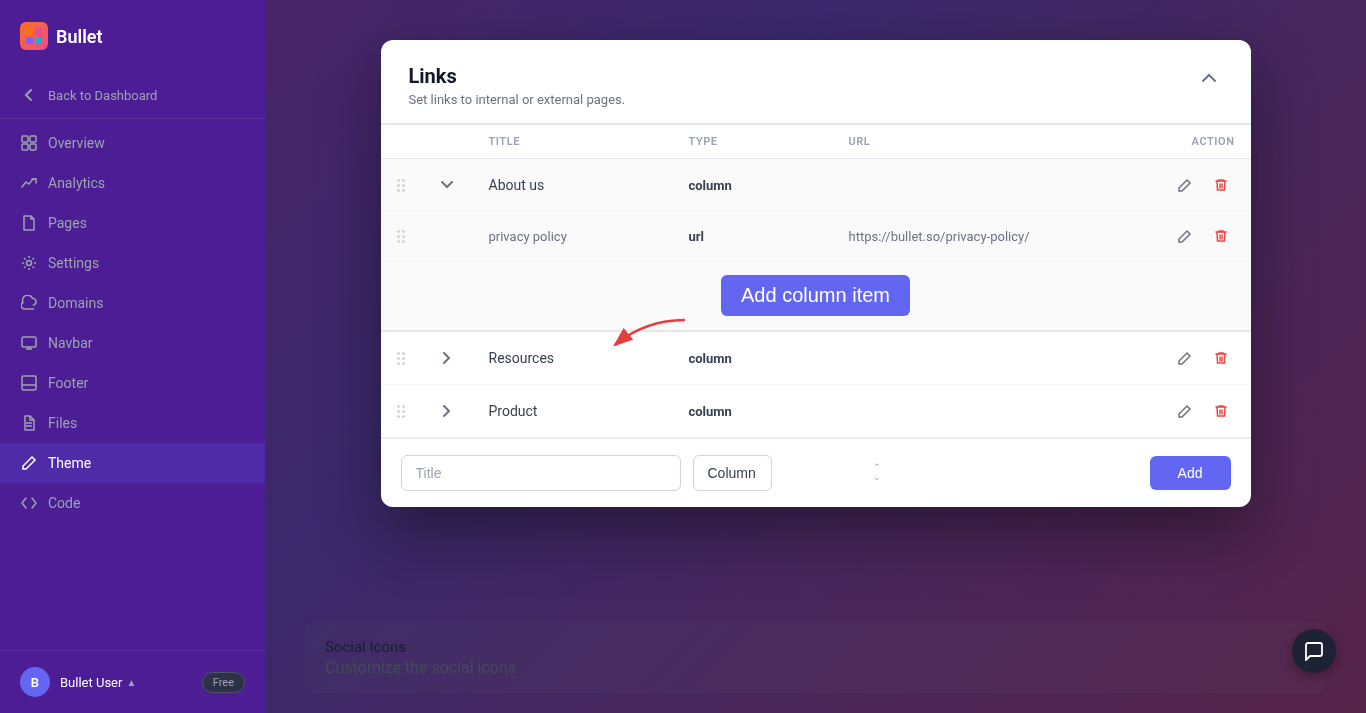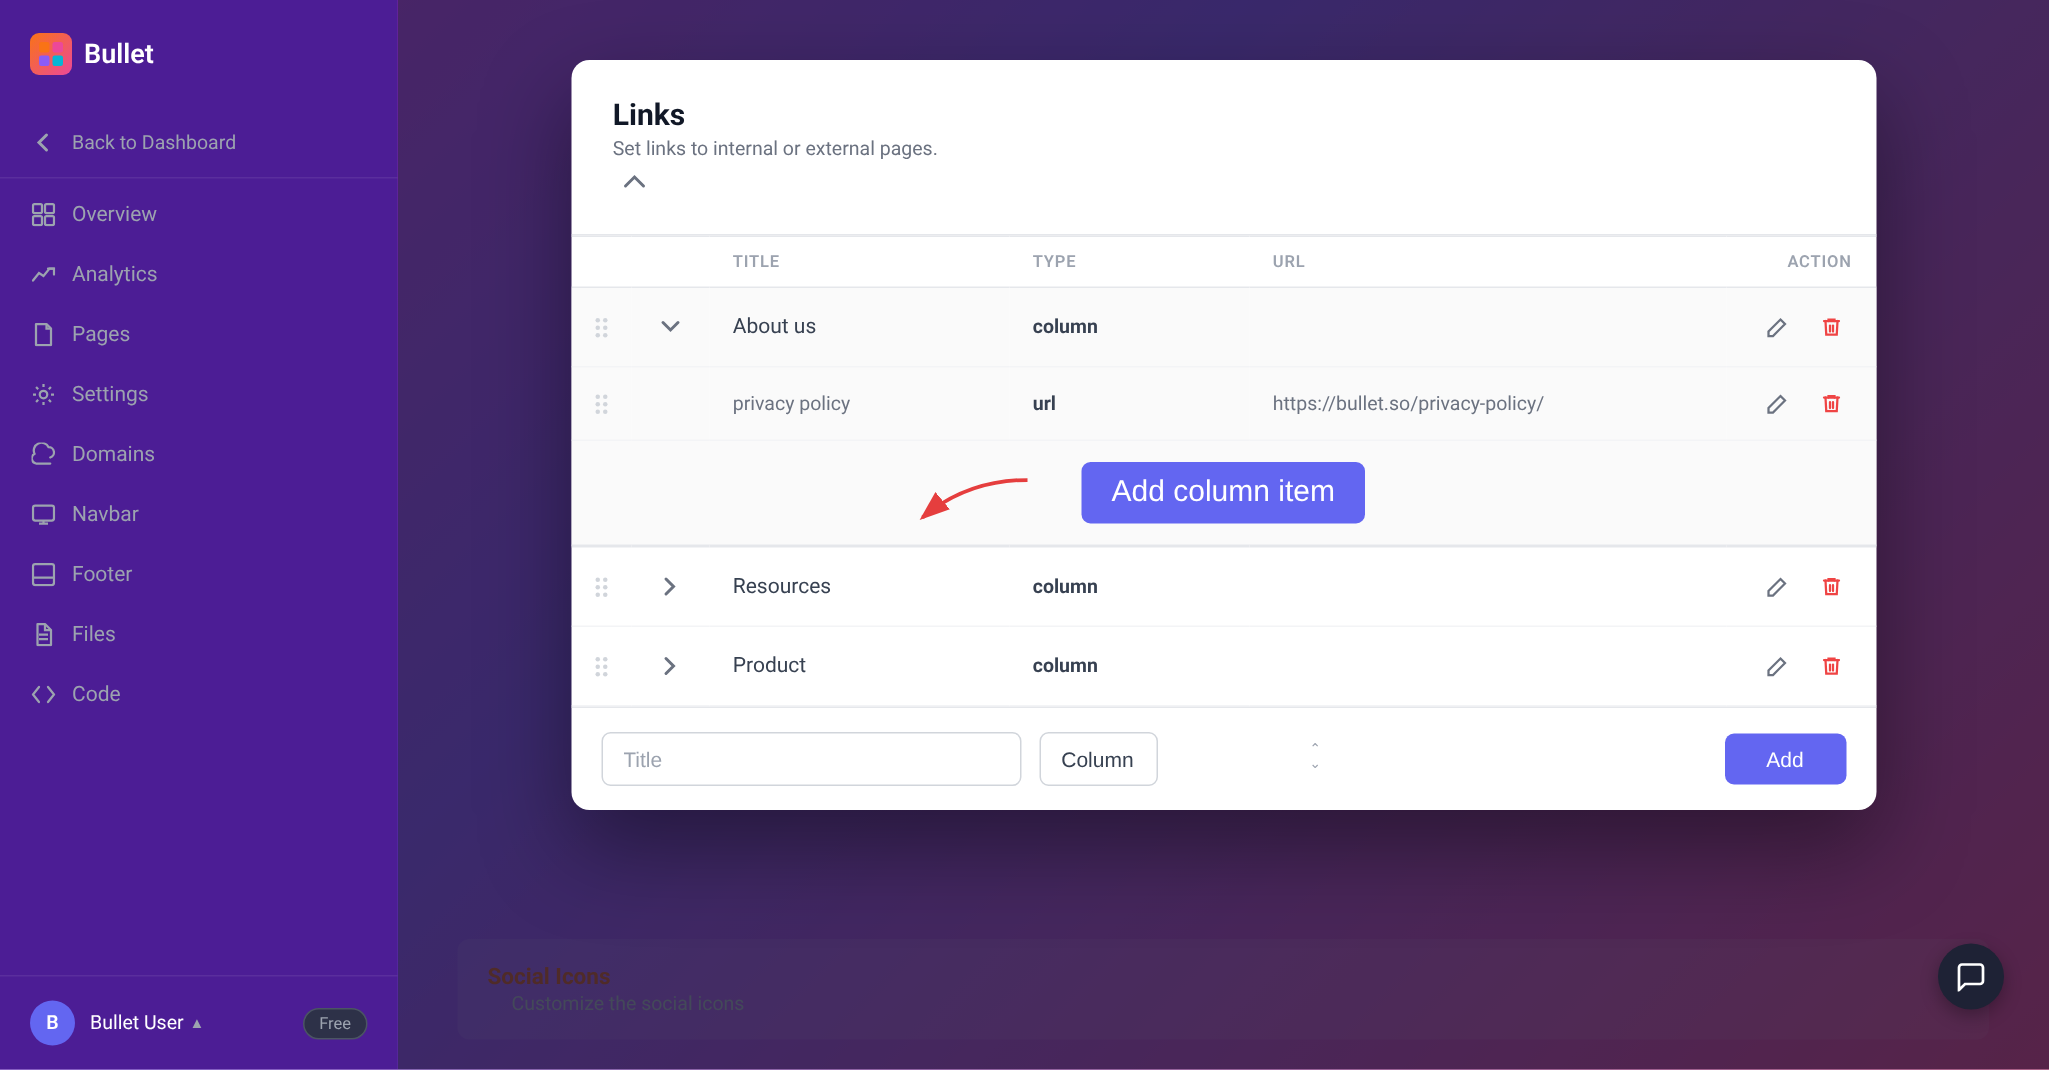--- a/index.html
+++ b/index.html
@@ -149,48 +149,46 @@
       padding: 20px 40px;
     }
     .social-icons-section {
       background: rgba(255,255,255,0.08);
       padding: 16px 20px;
       border-radius: 8px;
       color: #ccc;
     }
     .social-icons-title {
       font-size: 15px;
-      font-weight: 700;
-      color: #c2410c;
+      font-weight: 400;
+      color: #0f172a;
     }
     .social-icons-sub {
-      font-size: 13px;
+      font-size: 16px;
       color: #9ca3af;
       margin-top: 2px;
-      margin-left: 16px;
     }
 
     
     .modal {
       background: #ffffff;
       border-radius: 12px;
       width: 870px;
       max-height: 580px;
       overflow: hidden;
       position: relative;
       z-index: 20;
       box-shadow: 0 25px 60px rgba(0,0,0,0.4);
     }
     .modal-header {
       padding: 24px 28px 16px;
       display: flex;
       align-items: flex-start;
       justify-content: space-between;
       border-bottom: 1px solid #e5e7eb;
-      flex-direction: column;
     }
     .modal-title {
       font-size: 20px;
       font-weight: 700;
       color: #111827;
     }
     .modal-subtitle {
       font-size: 13px;
       color: #6b7280;
       margin-top: 4px;
@@ -518,20 +516,28 @@
         <svg width="16" height="16" viewBox="0 0 16 16" fill="none" stroke="currentColor" stroke-width="1.5">
           <path d="M4 1h5l4 4v10H4z" stroke-linecap="round" stroke-linejoin="round"></path>
           <polyline points="9,1 9,5 13,5"></polyline>
           <line x1="5" y1="8" x2="11" y2="8"></line>
           <line x1="5" y1="11" x2="11" y2="11"></line>
         </svg>
       </span>
       <span>Files</span>
     </div>
 
+    <div class="nav-item active">
+      <span class="nav-icon">
+        <svg width="16" height="16" viewBox="0 0 16 16" fill="none" stroke="currentColor" stroke-width="1.5" stroke-linecap="round">
+          <path d="M11 2L14 5L5 14H2v-3L11 2z"></path>
+        </svg>
+      </span>
+      <span>Theme</span>
+    </div>
 
     <div class="nav-item">
       <span class="nav-icon">
         <svg width="16" height="16" viewBox="0 0 16 16" fill="none" stroke="currentColor" stroke-width="1.5" stroke-linecap="round">
           <polyline points="5,3 1,8 5,13"></polyline>
           <polyline points="11,3 15,8 11,13"></polyline>
         </svg>
       </span>
       <span>Code</span>
     </div>

